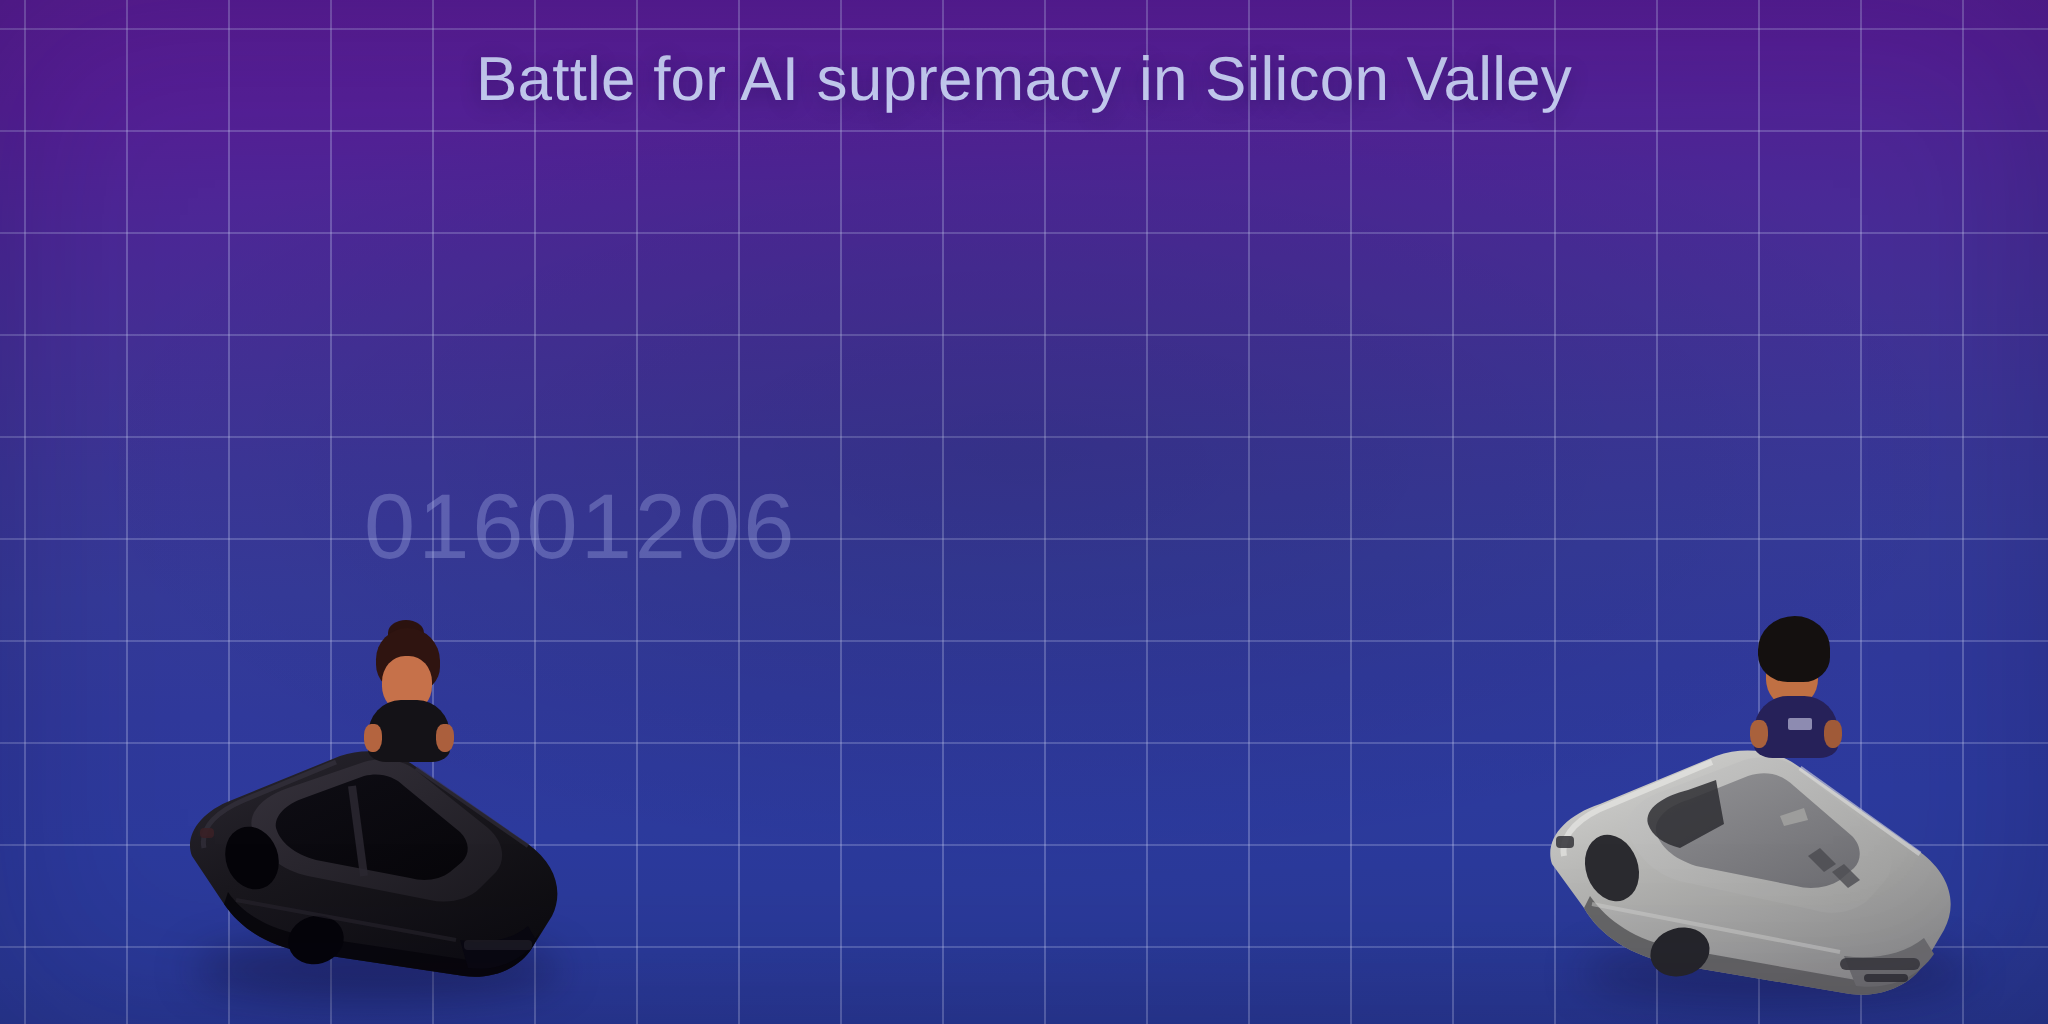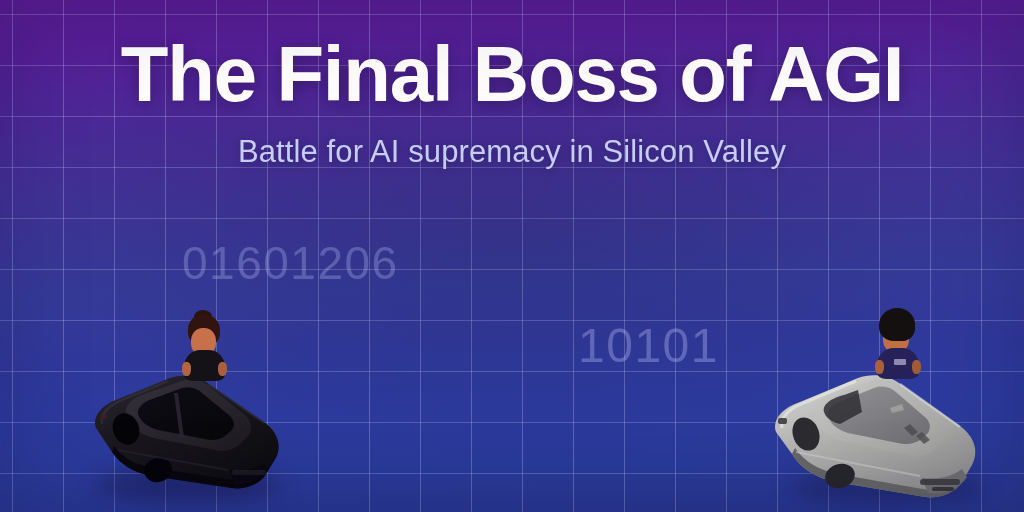--- a/index.html
+++ b/index.html
@@ -166,24 +166,22 @@
 </style>
 </head>
 <body>
 
 <div class="stage">
 
   <div class="grid"></div>
   <div class="grid-fade"></div>
 
   <div class="binary binary-a">01601206</div>
-  <div class="binary binary-b">10101</div>
 
   <div class="headline-wrap">
-    <h1 class="title">The Final Boss of AGI</h1>
     <p class="subtitle">Battle for AI supremacy in Silicon Valley</p>
   </div>
 
   <div class="shadow" id="shadow-left"></div>
   <div class="shadow" id="shadow-right"></div>
 
   <div class="avatar" id="avatar-left">
     <div class="bun"></div>
     <div class="hair"></div>
     <div class="head skin"></div>

